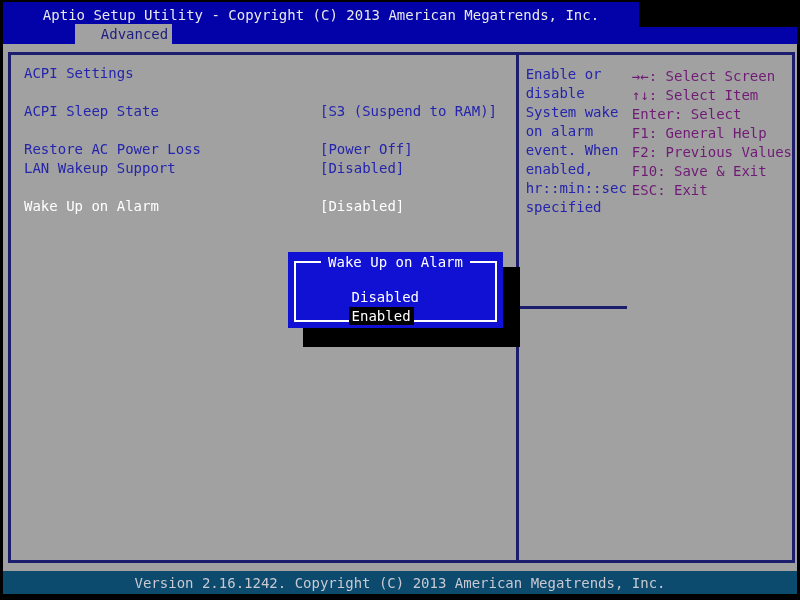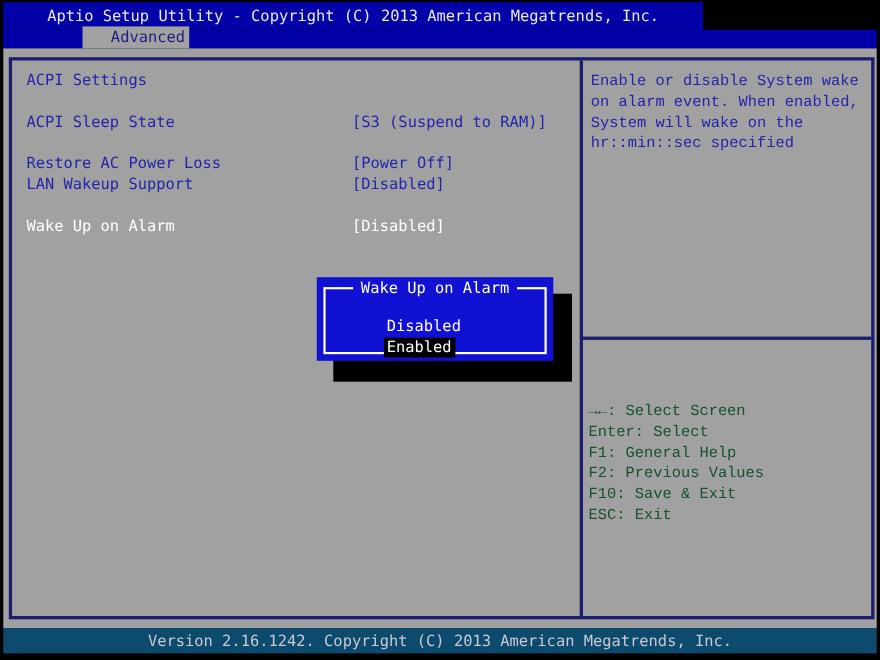--- a/index.html
+++ b/index.html
@@ -13,29 +13,29 @@
           background:#0202a8;color:#e9e9e9;text-align:center;line-height:26px;}
   .tabrow{position:absolute;left:3px;top:27px;width:794px;height:17px;background:#0202a8;}
   .tab{position:absolute;left:75px;top:24px;width:75px;height:20px;
        background:#a1a1a1;color:#1d1d7e;text-align:center;line-height:21px;padding-left:22px;}
 
   
   .mainarea{position:absolute;left:3px;top:44px;width:794px;height:527px;background:#a1a1a1;}
   .panels{position:absolute;left:5px;top:8px;width:781px;height:505px;
           border:3px solid #1d1d6e;display:flex;}
   .pane-left{position:relative;width:516px;border-right:3px solid #1d1d6e;}
-  .pane-right{position:relative;flex:1;display:flex;flex-direction:column;font-family:Liberation Mono, monospace;}
+  .pane-right{position:relative;flex:1;display:flex;}
 
   .blue-text{color:#2424ac;}
   .sel-text{color:#ffffff;}
   .abs{position:absolute;white-space:pre;}
 
   .help-box{height:241px;border-bottom:3px solid #1d1d6e;
             padding:10px 0 0 7px;line-height:19px;color:#2424ac;}
-  .hotkeys-box{flex:1;padding:12px 0 0 5px;line-height:19px;color:#14532d;margin-top:44px;}
+  .hotkeys-box{flex:1;padding:12px 0 0 5px;line-height:19px;color:#701a75;}
   .hk-line{white-space:pre;}
 
   
   .popup-shadow{position:absolute;left:303px;top:267px;width:217px;height:80px;
                 background:#000;z-index:2;}
   .popup{position:absolute;left:288px;top:252px;width:215px;height:76px;
          background:#1111d4;z-index:3;color:#fff;}
   .popup-frame{position:absolute;left:6px;right:6px;top:9px;bottom:6px;
                border:2px solid #fff;}
   .popup-title{position:absolute;left:0;right:0;top:2px;text-align:center;z-index:4;}
@@ -80,25 +80,25 @@
         <div>
           <span class="abs sel-text" style="left:13px;top:143px;">Wake Up on Alarm</span>
           <span class="abs sel-text" style="left:309px;top:143px;">[Disabled]</span>
         </div>
       </div>
 
       <div class="pane-right">
         <div class="help-box">
           <div>Enable or disable System wake</div>
           <div>on alarm event. When enabled,</div>
-          <div>System will wake on the</div>
           <div>hr::min::sec specified</div>
         </div>
         <div class="hotkeys-box">
           <div class="hk-line">→←: Select Screen</div>
+          <div class="hk-line">↑↓: Select Item</div>
           <div class="hk-line">Enter: Select</div>
           <div class="hk-line">F1: General Help</div>
           <div class="hk-line">F2: Previous Values</div>
           <div class="hk-line">F10: Save &amp; Exit</div>
           <div class="hk-line">ESC: Exit</div>
         </div>
       </div>
 
     </div>
   </div>

